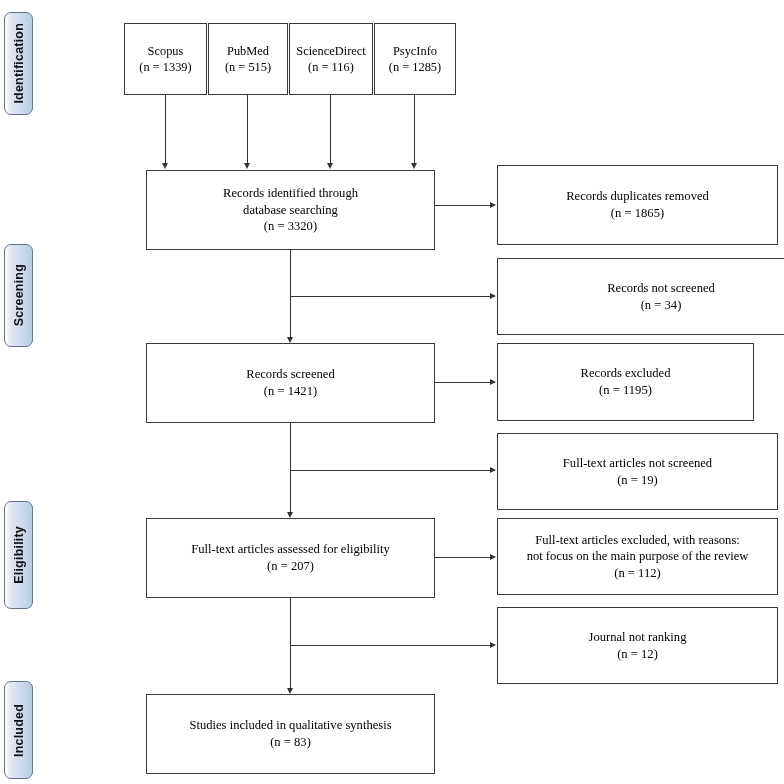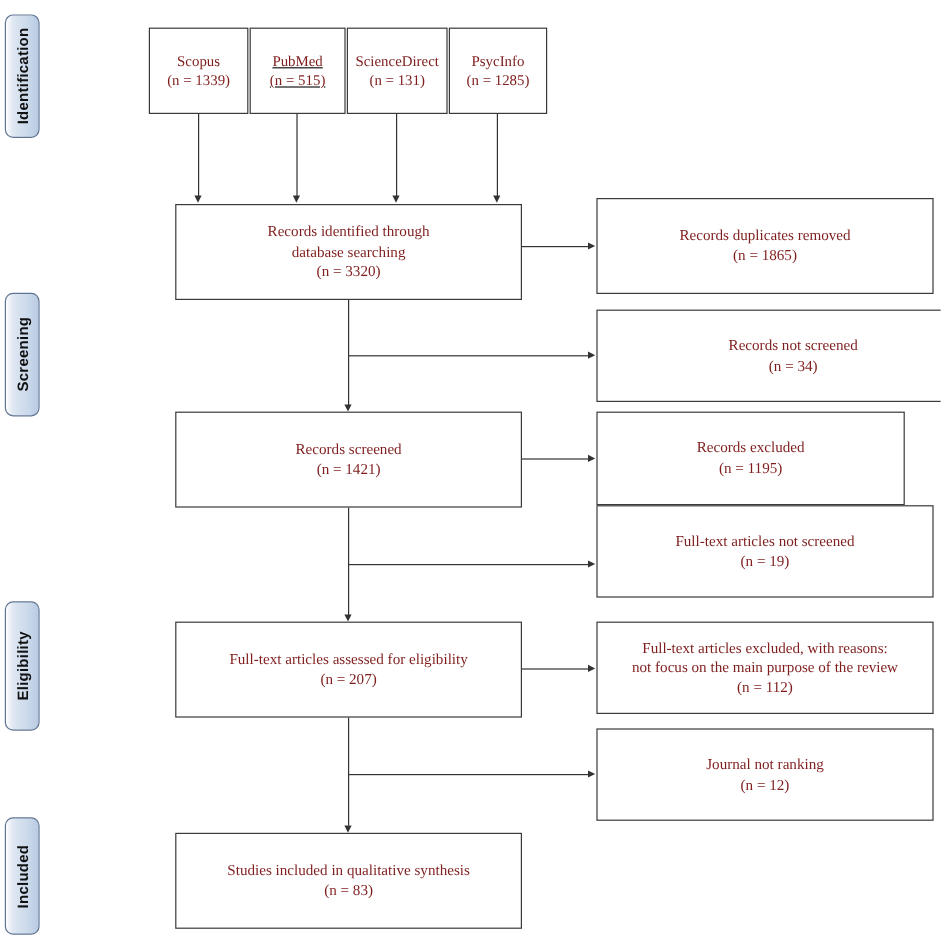--- a/index.html
+++ b/index.html
@@ -51,21 +51,21 @@
     border: 1px solid #3a3a3a;
     background: #ffffff;
     display: flex;
     align-items: center;
     justify-content: center;
     text-align: center;
   }
   .node .node-text {
     font-size: 12.6px;
     line-height: 1.32;
-    color: #7f1d1d;
+    color: #000000;
     padding: 0 6px;
     white-space: pre-line;
   }
   .node.source .node-text { font-size: 12.4px; }
 
   
   .vline, .hline {
     position: absolute;
     background: #333333;
   }
@@ -102,27 +102,27 @@
     <span class="stage-text">Eligibility</span>
   </div>
   <div class="stage-pill" style="top:681px; height:98px;">
     <span class="stage-text">Included</span>
   </div>
 
   <div class="node source" style="left:124px; top:23px; width:83px; height:72px;">
     <div class="node-text">Scopus
 (n = 1339)</div>
   </div>
-  <div class="node source" style="left:208px; top:23px; width:80px; height:72px;text-decoration:underline;">
+  <div class="node source" style="left:208px; top:23px; width:80px; height:72px;">
     <div class="node-text">PubMed
 (n = 515)</div>
   </div>
   <div class="node source" style="left:289px; top:23px; width:84px; height:72px;">
     <div class="node-text">ScienceDirect
-(n = 131)</div>
+(n = 116)</div>
   </div>
   <div class="node source" style="left:374px; top:23px; width:82px; height:72px;">
     <div class="node-text">PsycInfo
 (n = 1285)</div>
   </div>
 
   <div class="vline" style="left:165px; top:95px; height:69px;"></div>
   <div class="arrow-down" style="left:162px; top:163px;"></div>
 
   <div class="vline" style="left:247px; top:95px; height:69px;"></div>
@@ -163,21 +163,21 @@
   <div class="node" style="left:497px; top:258px; width:328px; height:77px;">
     <div class="node-text">Records not screened
 (n = 34)</div>
   </div>
 
   <div class="node" style="left:497px; top:343px; width:257px; height:78px;">
     <div class="node-text">Records excluded
 (n = 1195)</div>
   </div>
 
-  <div class="node" style="left:497px; top:421px; width:281px; height:77px;">
+  <div class="node" style="left:497px; top:433px; width:281px; height:77px;">
     <div class="node-text">Full-text articles not screened
 (n = 19)</div>
   </div>
 
   <div class="node" style="left:497px; top:518px; width:281px; height:77px;">
     <div class="node-text">Full-text articles excluded, with reasons:
 not focus on the main purpose of the review
 (n = 112)</div>
   </div>
 

